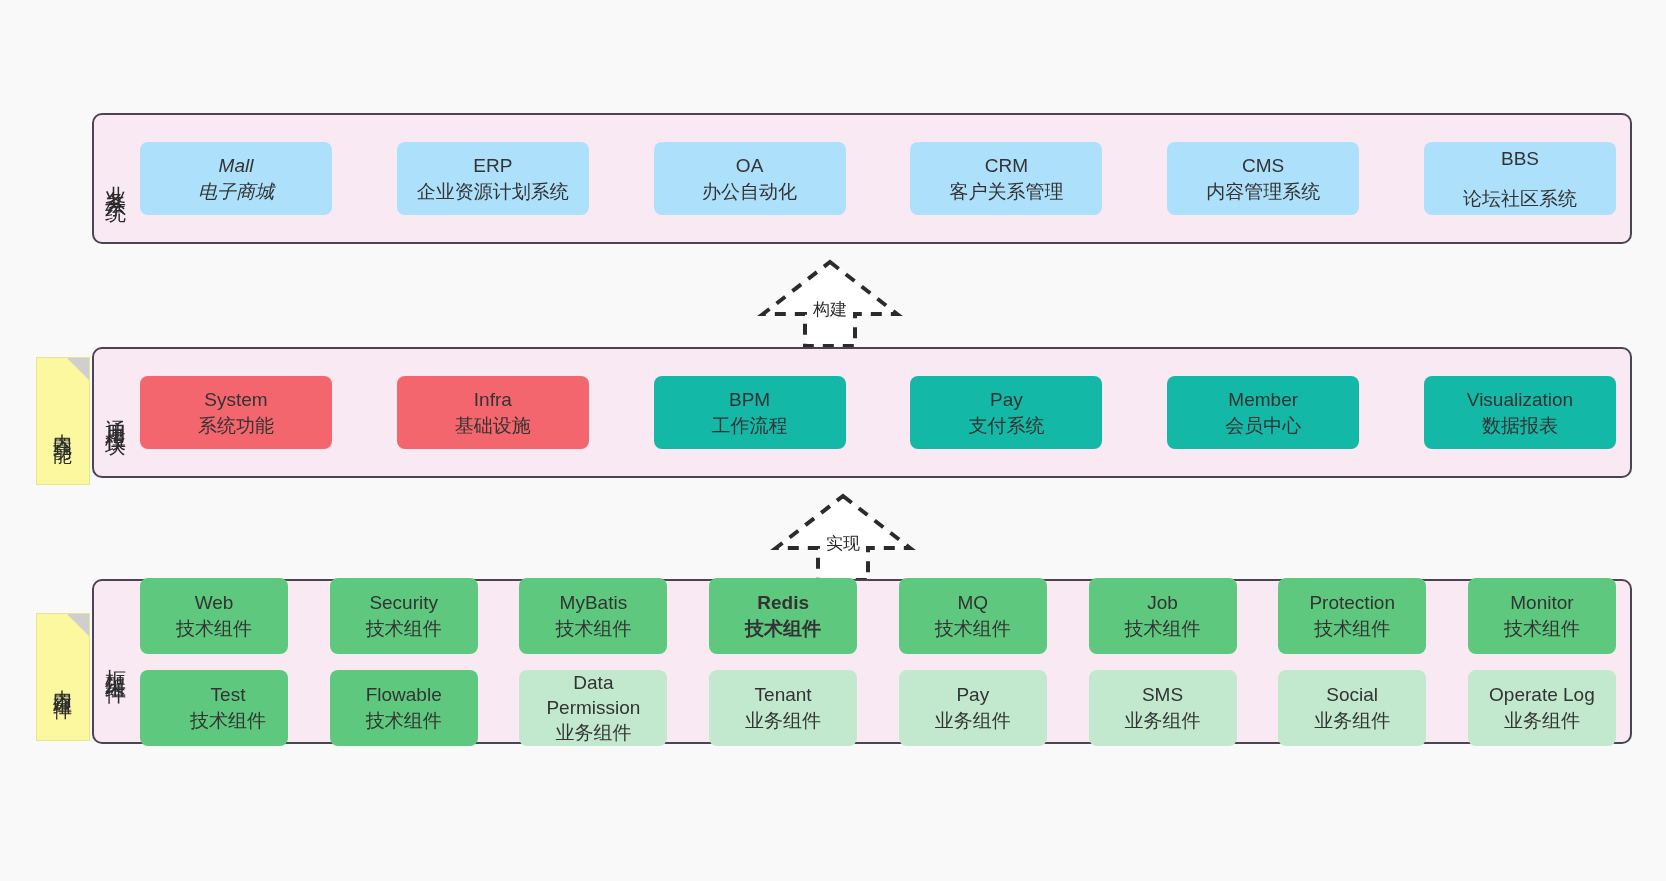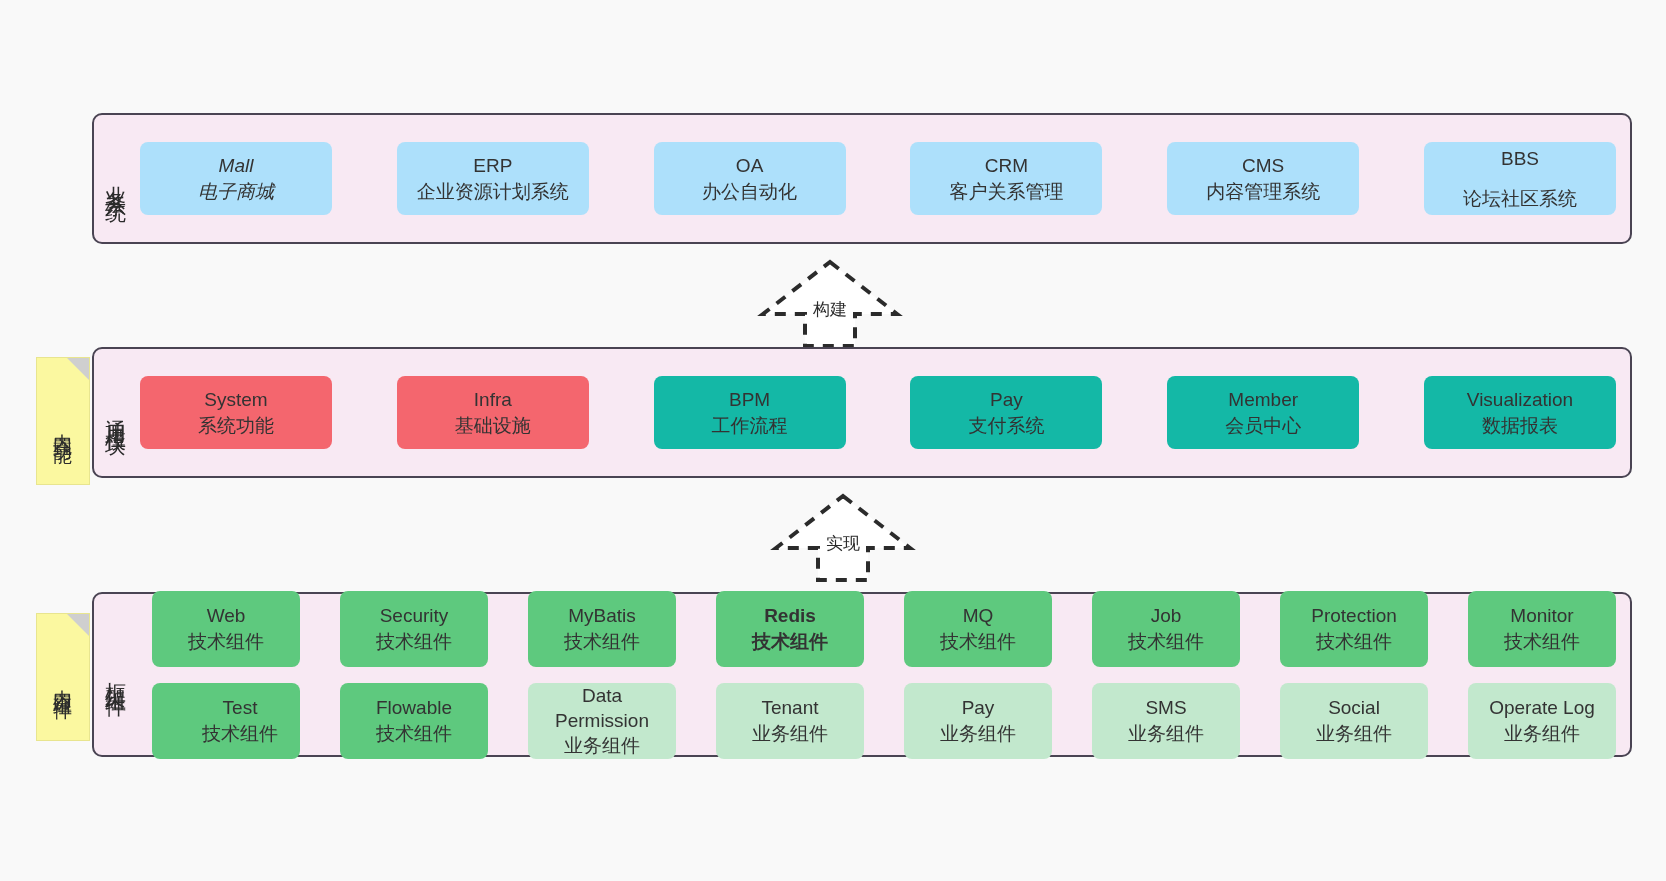--- a/index.html
+++ b/index.html
@@ -229,21 +229,21 @@
       <path d="M 75 4 L 142 56 L 100 56 L 100 88 L 50 88 L 50 56 L 8 56 Z" fill="#ffffff" stroke="#2b2b2b" stroke-width="4" stroke-dasharray="11 9" stroke-linejoin="miter"></path>
     </svg>
     <div class="alabel" style="top:40px;">实现</div>
   </div>
 
   <div class="note" style="left:36px;top:613px;height:128px;">
     <div class="fold"></div>
     <div class="notetext">内置组件</div>
   </div>
 
-  <div class="layer" id="layer-framework" style="left:92px;top:592px;width:1540px;height:165px;gap:12px;">
+  <div class="layer" id="layer-framework" style="left:92px;top:579px;width:1540px;height:165px;">
     <div class="layer-title">框架组件</div>
     <div class="cells">
       <div class="rows">
 
         <div class="row">
           <div class="cell c-green" style="width:148px;height:76px;">
             <span class="l1">Web</span>
             <span class="l2">技术组件</span>
           </div>
           <div class="cell c-green" style="width:148px;height:76px;">

